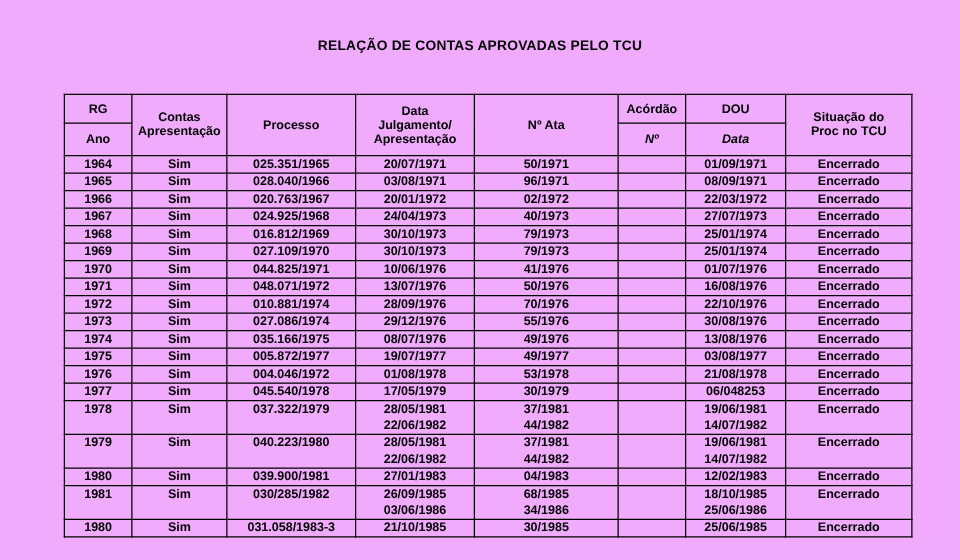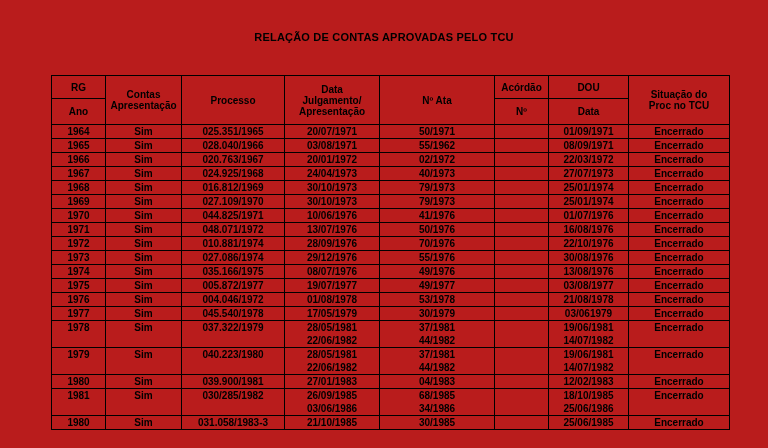--- a/index.html
+++ b/index.html
@@ -10,21 +10,21 @@
     height: 448px;
     overflow: hidden;
     font-family: "Liberation Sans", sans-serif;
     color: #000000;
     -webkit-print-color-adjust: exact;
   }
   .page {
     position: relative;
     width: 768px;
     height: 448px;
-    background: #b91c1c;
+    background: #f0abfc;
   }
   .doc-title {
     position: absolute;
     top: 31px;
     left: 0;
     width: 768px;
     text-align: center;
     font-size: 11px;
     font-weight: bold;
     letter-spacing: 0.2px;
@@ -50,20 +50,21 @@
   table.contas th {
     font-size: 10px;
     line-height: 11px;
     vertical-align: middle;
   }
   thead tr.h1 { height: 23px; }
   thead tr.h2 { height: 26px; }
   th.sub-top {
     vertical-align: top;
     padding-top: 3px;
+    font-style: italic;
   }
   th.ano-cell {
     vertical-align: bottom;
     padding-bottom: 3px;
   }
   table.contas td {
     font-size: 10px;
     line-height: 13px;
     vertical-align: top;
     white-space: nowrap;
@@ -143,21 +144,21 @@
           <td>Encerrado</td>
         </tr>
         <tr>
           <td>1965</td>
           <td>Sim</td>
           <td>028.040/1966</td>
           <td>
             <div>03/08/1971</div>
           </td>
           <td>
-            <div>55/1962</div>
+            <div>96/1971</div>
           </td>
           <td></td>
           <td>
             <div>08/09/1971</div>
           </td>
           <td>Encerrado</td>
         </tr>
         <tr>
           <td>1966</td>
           <td>Sim</td>
@@ -339,21 +340,21 @@
           <td>Sim</td>
           <td>045.540/1978</td>
           <td>
             <div>17/05/1979</div>
           </td>
           <td>
             <div>30/1979</div>
           </td>
           <td></td>
           <td>
-            <div>03/061979</div>
+            <div>06/048253</div>
           </td>
           <td>Encerrado</td>
         </tr>
         <tr>
           <td>1978</td>
           <td>Sim</td>
           <td>037.322/1979</td>
           <td>
             <div>28/05/1981</div>
             <div>22/06/1982</div>

